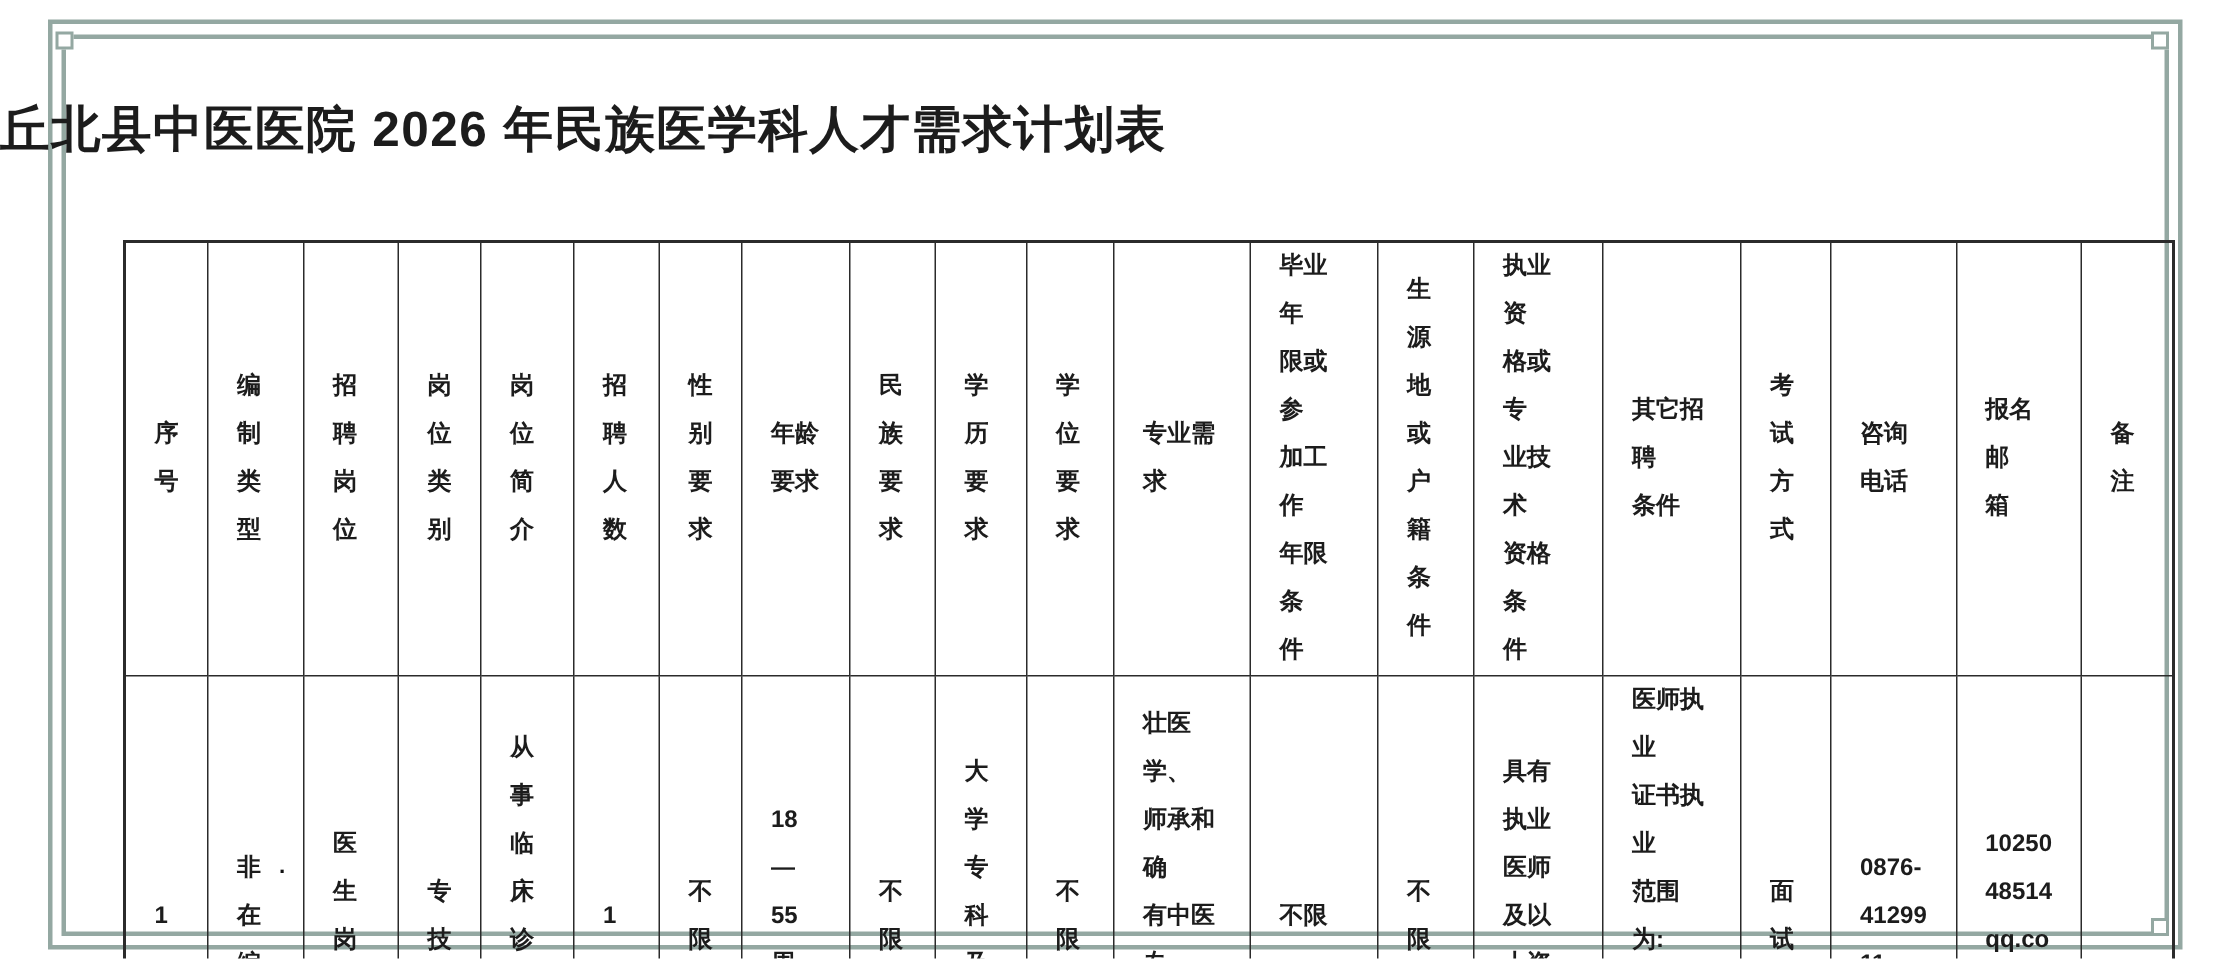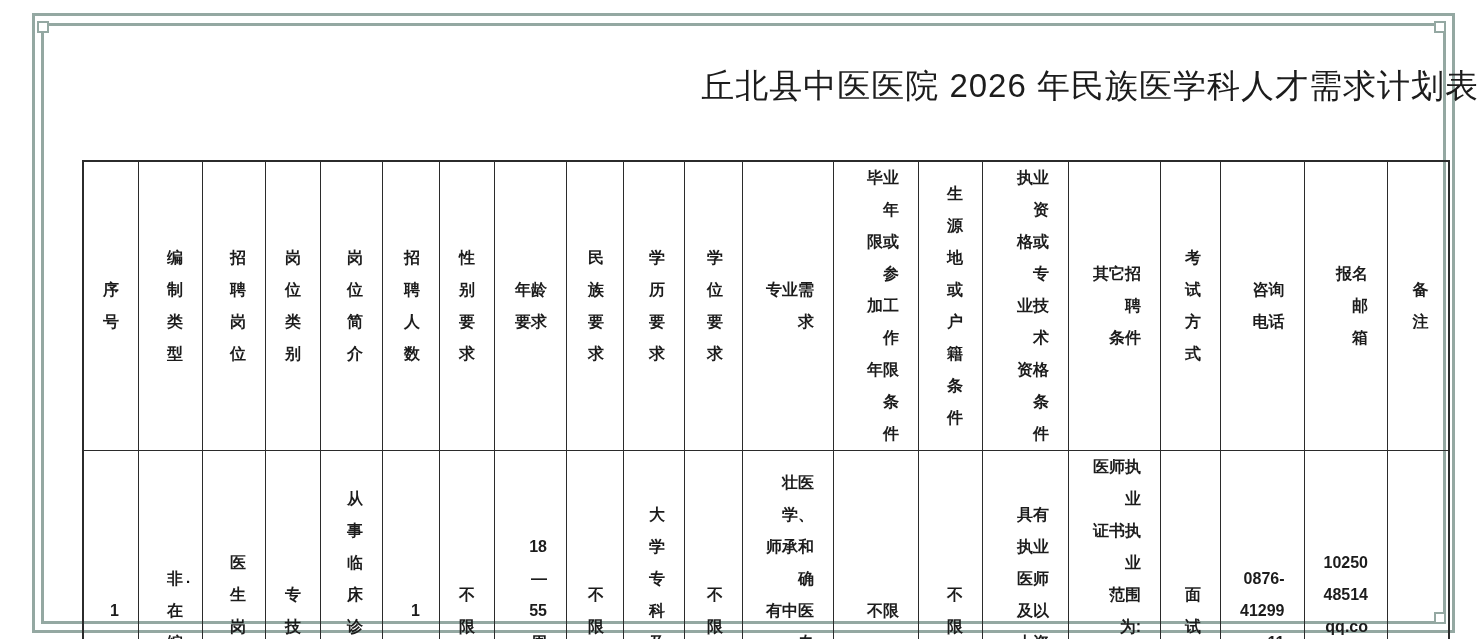--- a/index.html
+++ b/index.html
@@ -24,32 +24,32 @@
   }
   .handle{
     position:absolute;width:12px;height:12px;box-sizing:border-box;
     background:#fff;border:2px solid var(--frame);z-index:5;
   }
   .handle-tl{left:37px;top:21px;}
   .handle-tr{left:1434px;top:21px;}
   .handle-br{left:1434px;top:612px;}
   .title{
     position:absolute;left:0;right:0;top:66px;margin:0;
-    text-align:right;font-size:33px;font-weight:normal;
+    text-align:left;font-size:33px;font-weight:bold;
     letter-spacing:1px;line-height:1.2;color:var(--text);
   }
   table.req-table{
     position:absolute;left:82px;top:160px;
     border-collapse:collapse;table-layout:fixed;
     border:2px solid var(--table-border);
   }
   .req-table th,.req-table td{
     border:1.5px solid var(--table-border);
     font-size:16px;font-weight:600;line-height:2;
-    text-align:right;vertical-align:middle;
+    text-align:left;vertical-align:middle;
     padding:0 19px;box-sizing:border-box;color:var(--text);
     overflow:hidden;
   }
   .req-table thead tr{height:198px;}
   .req-table tbody tr{height:211px;}
   .stray{
     position:absolute;left:186px;top:570px;
     font-size:15px;font-weight:bold;line-height:1;color:#111;
   }
 </style>

